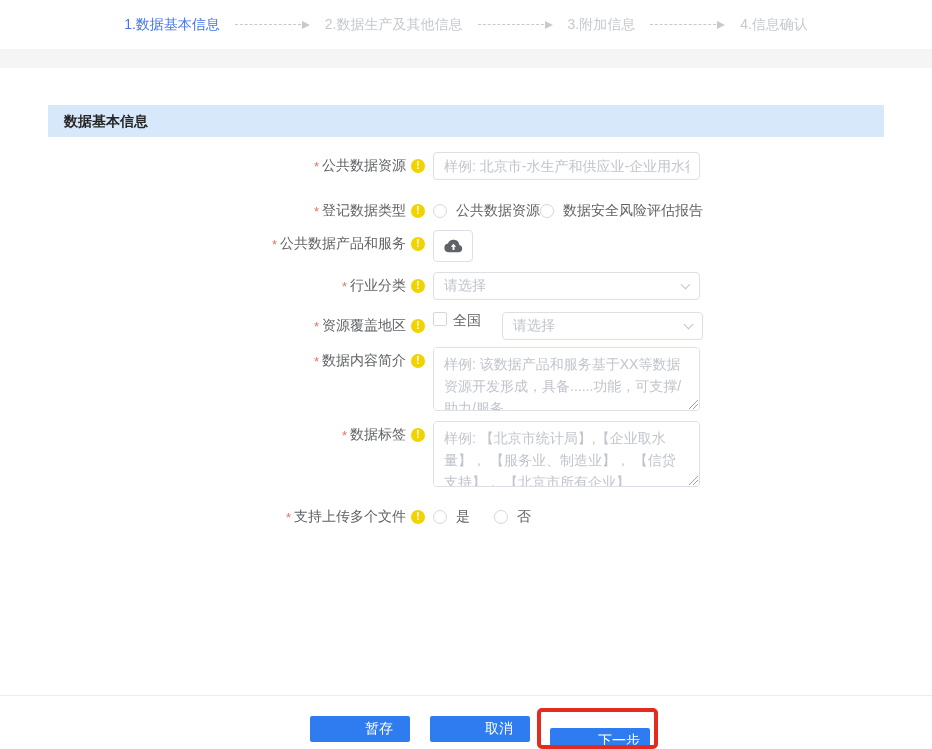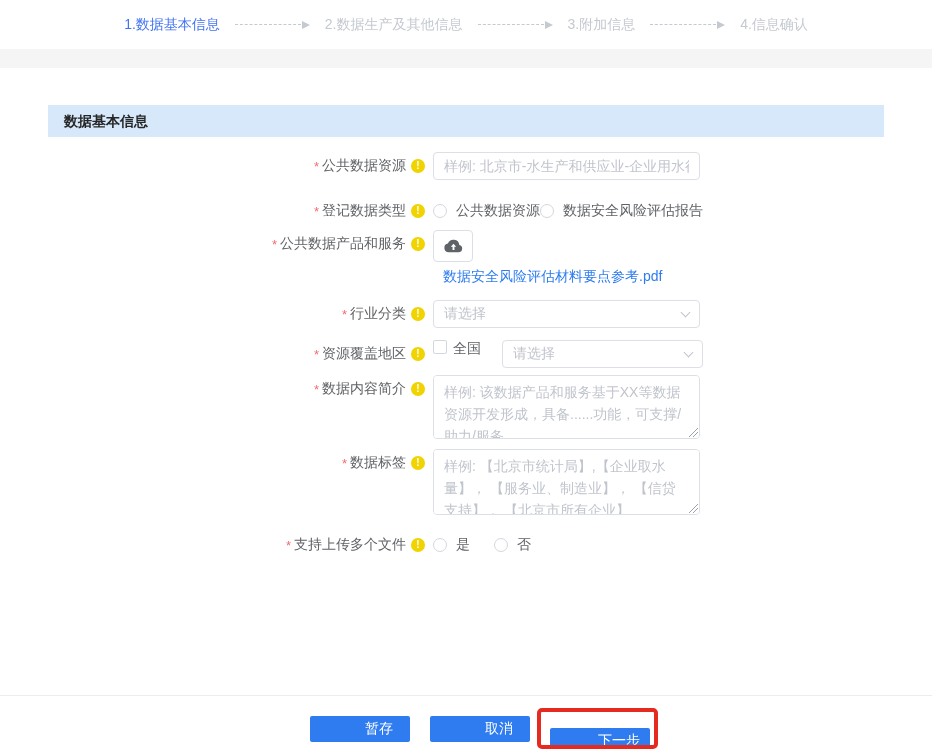--- a/index.html
+++ b/index.html
@@ -164,21 +164,20 @@
           <span class="field-label">公共数据产品和服务</span>
           <span class="info-icon">!</span>
         </div>
         <div class="control">
           <div class="upload-btn">
             <svg width="19" height="15" viewBox="0 0 24 18">
               <path fill="#5f6368" d="M19.4 7.1A7.5 7.5 0 0 0 5 5.2 5.6 5.6 0 0 0 6 16.3h13a4.7 4.7 0 0 0 .4-9.2z"></path>
               <path fill="#ffffff" d="M12 5.5l-3.4 3.9h2.2v4h2.4v-4h2.2z"></path>
             </svg>
           </div>
-          <a class="upload-link">数据安全风险评估材料要点参考.pdf</a>
         </div>
       </div>
 
       <div class="row row-industry">
         <div class="label-cell">
           <span class="required">*</span>
           <span class="field-label">行业分类</span>
           <span class="info-icon">!</span>
         </div>
         <div class="control">

